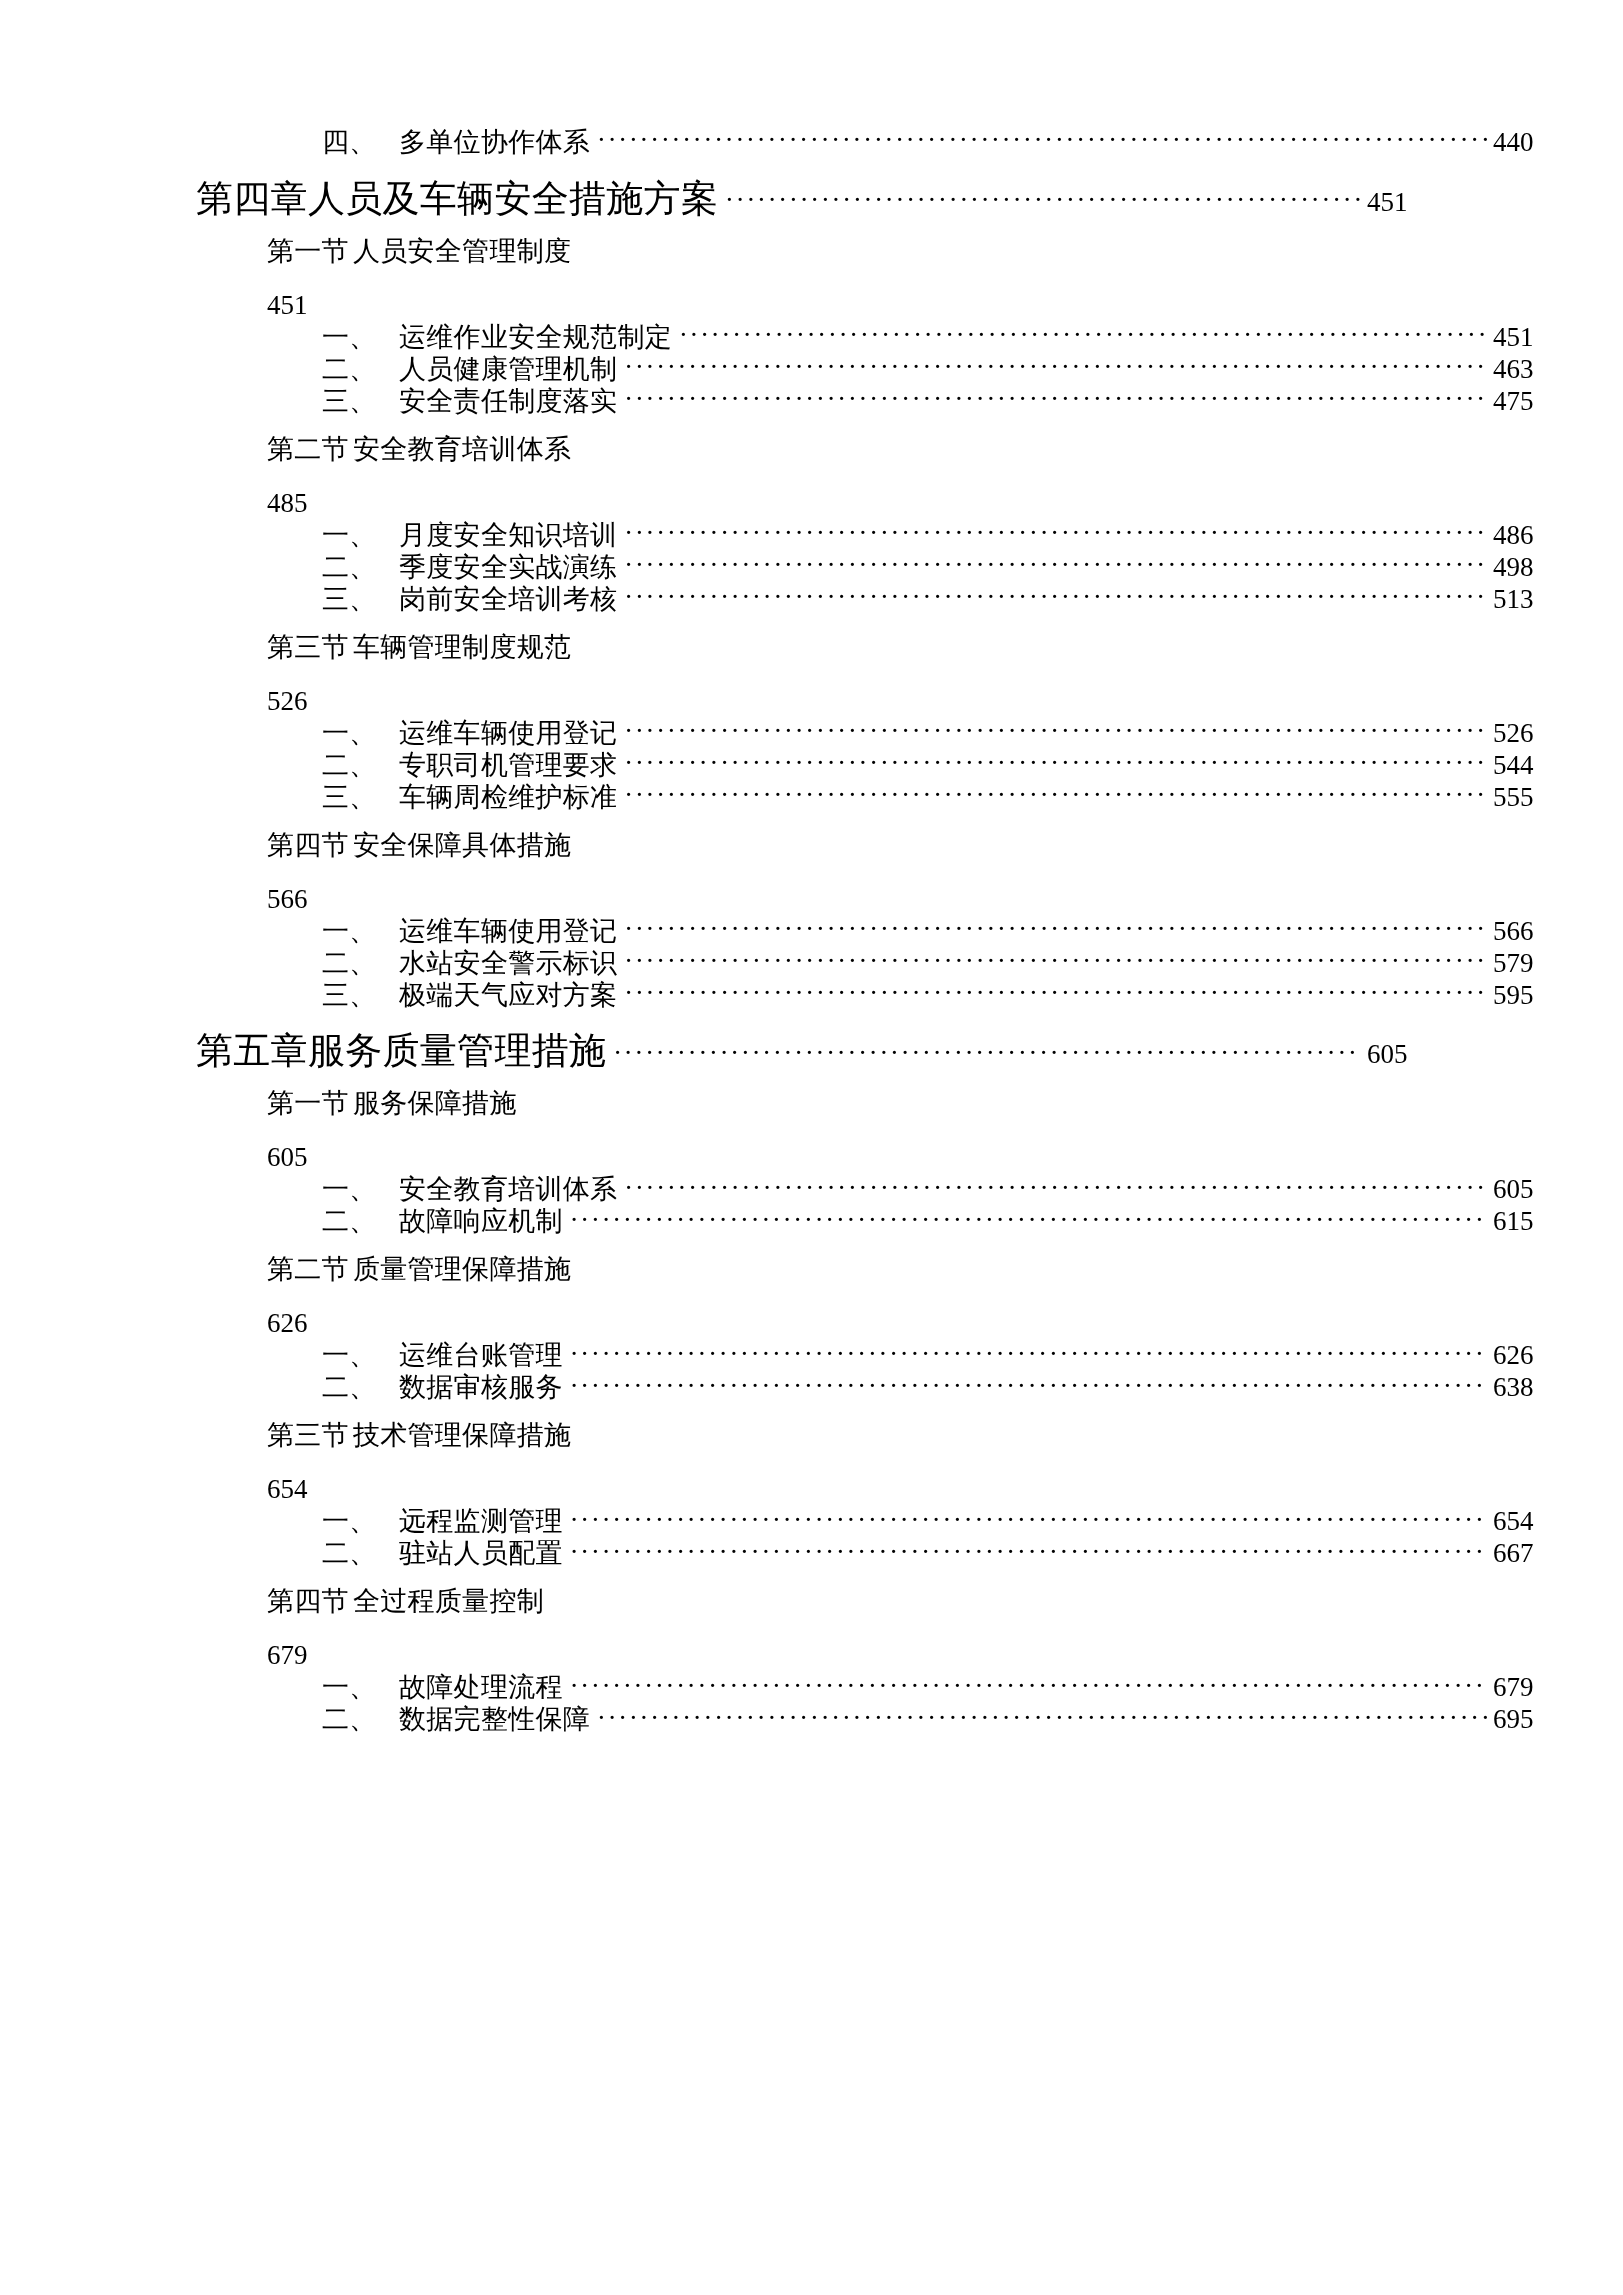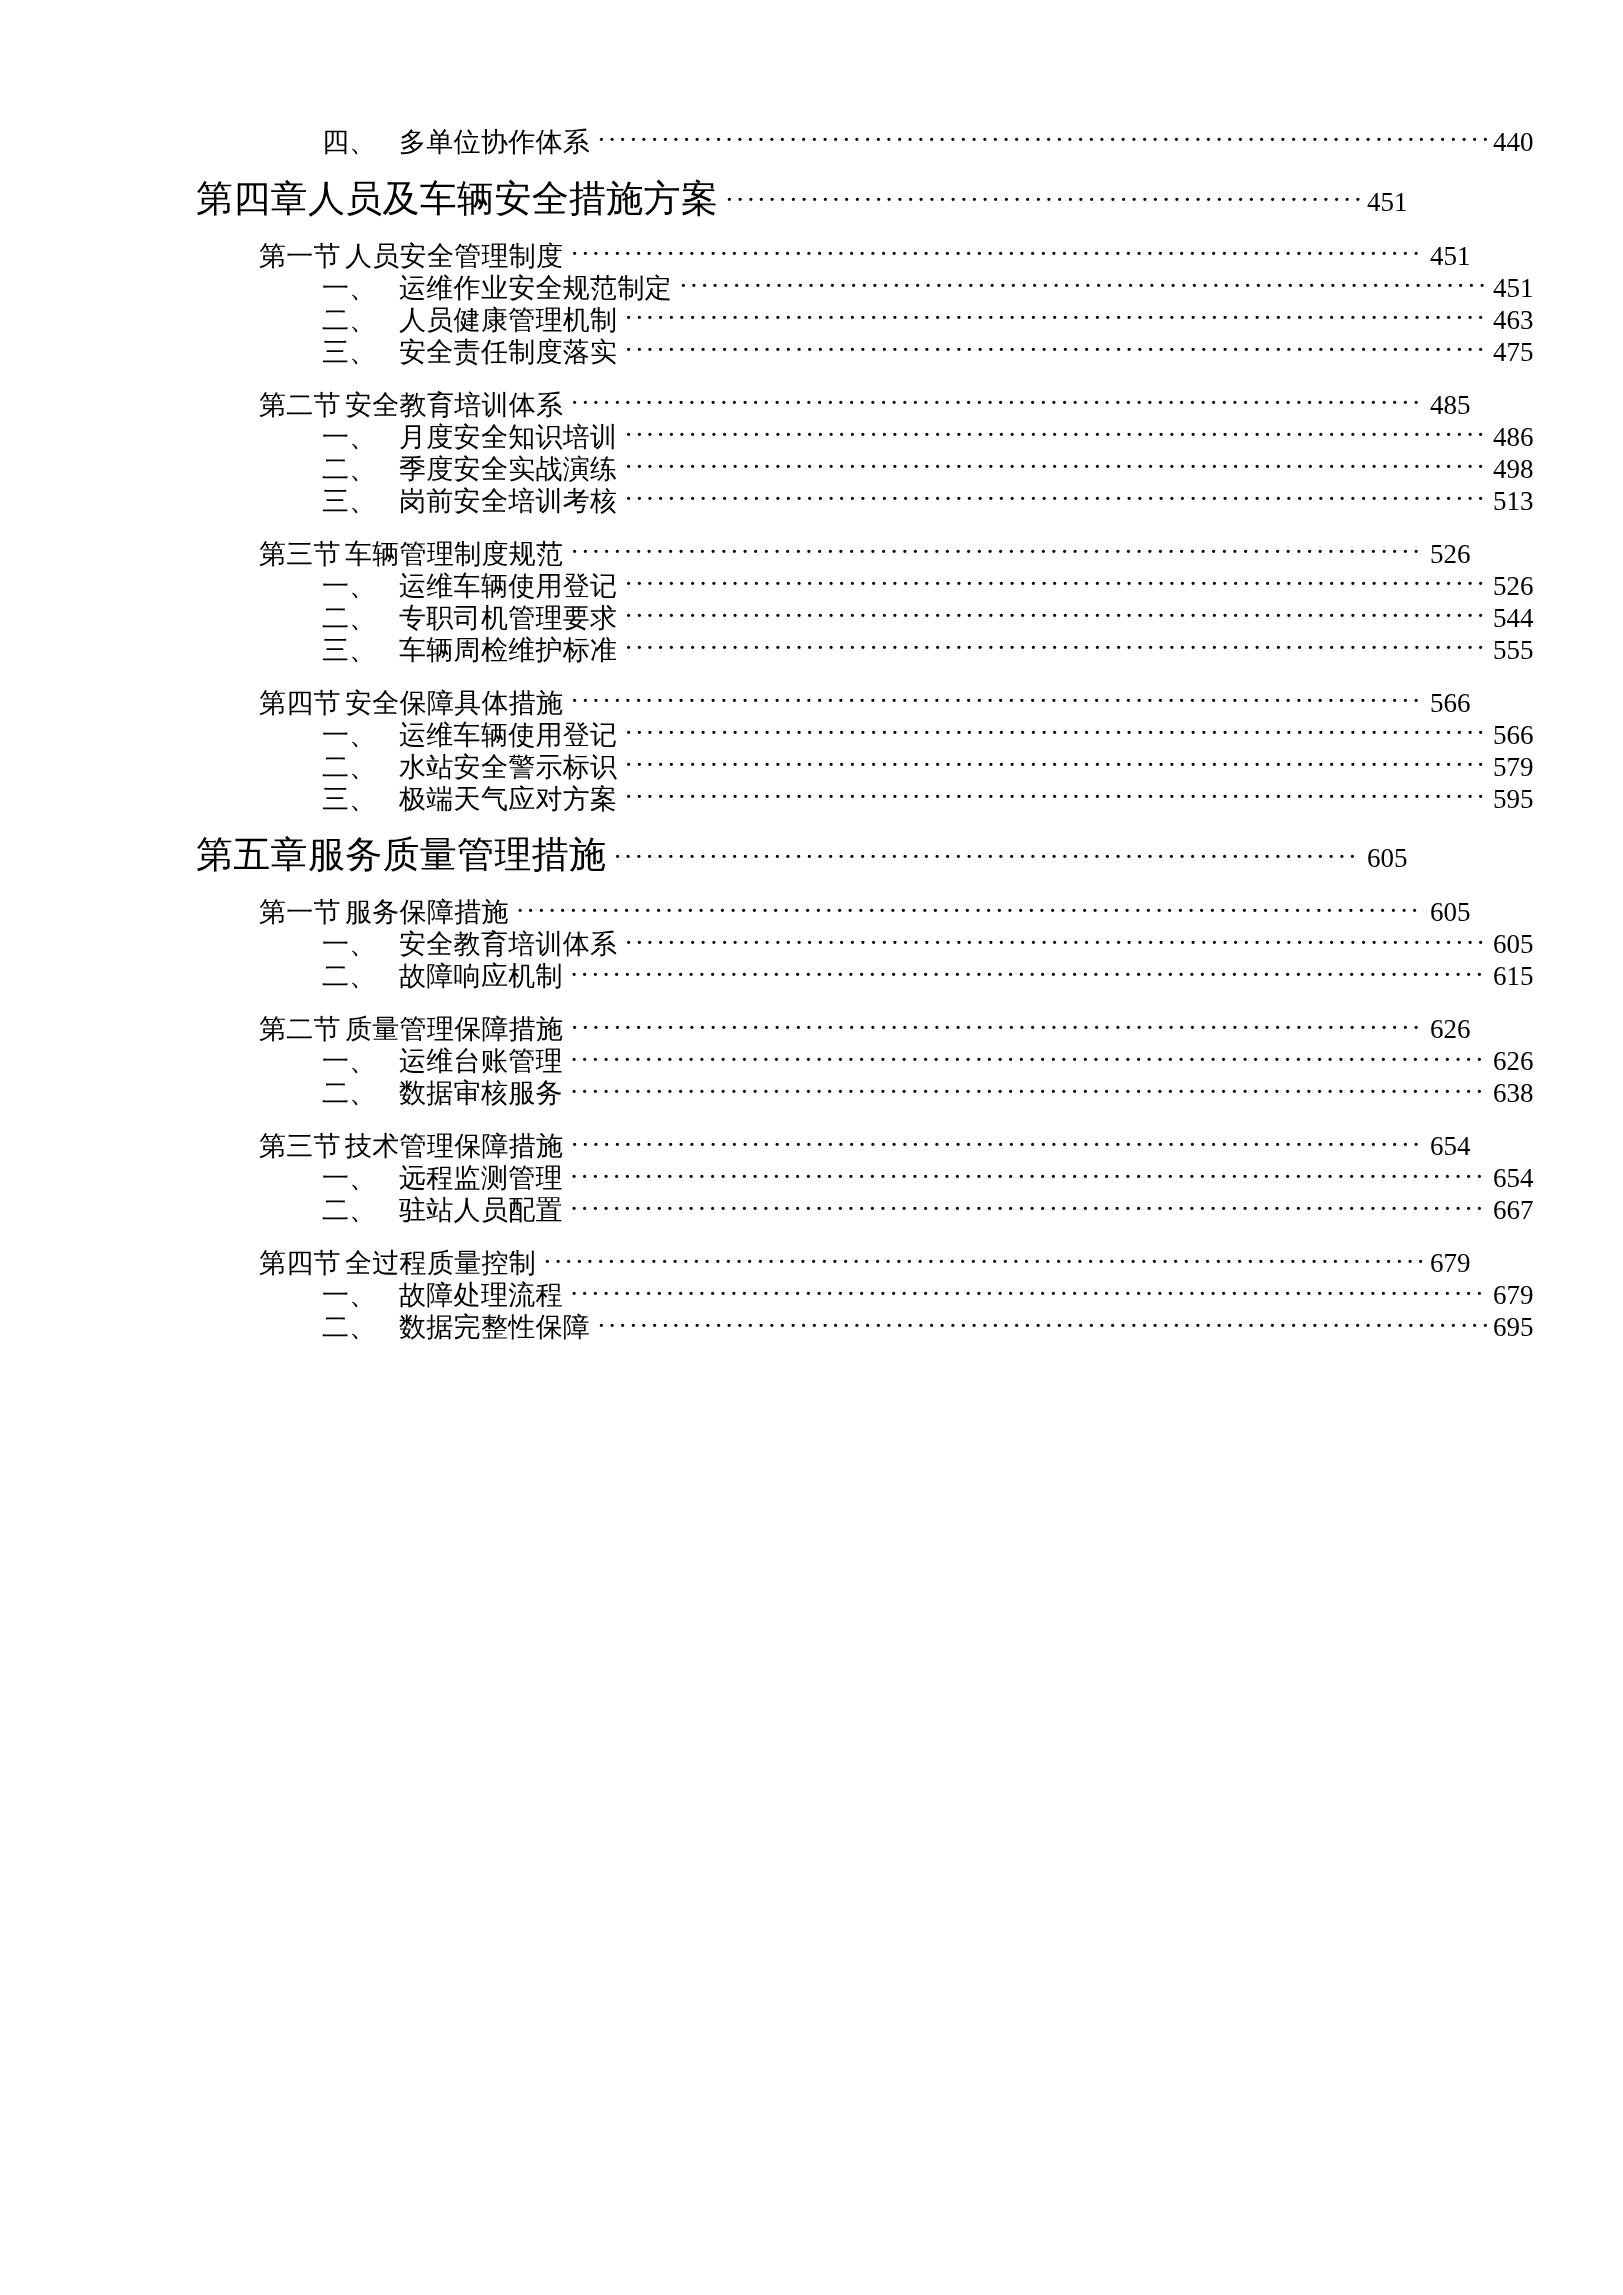--- a/index.html
+++ b/index.html
@@ -30,21 +30,21 @@
     width: 100%;
     line-height: 1.0;
     white-space: nowrap;
   }
   
   .lvl-chapter { padding-left: 0px; }
   .lvl-section { padding-left: 63px; }
   .lvl-item    { padding-left: 126px; }
 
   .row-gap-chapter { margin-top: 23.6px; }
-  .row-gap-section { margin-top: 21px; }
+  .row-gap-section { margin-top: 21px; flex-direction: column; }
   .row-gap-item    { }
 
   .label {
     font-size: 27px;
     letter-spacing: 0.3px;
     flex: 0 0 auto;
   }
   .label.chapter { font-size: 37px; }
   .label.section { font-size: 27px; }
   .label.item    { font-size: 27px; font-family: Liberation Serif, serif; }

